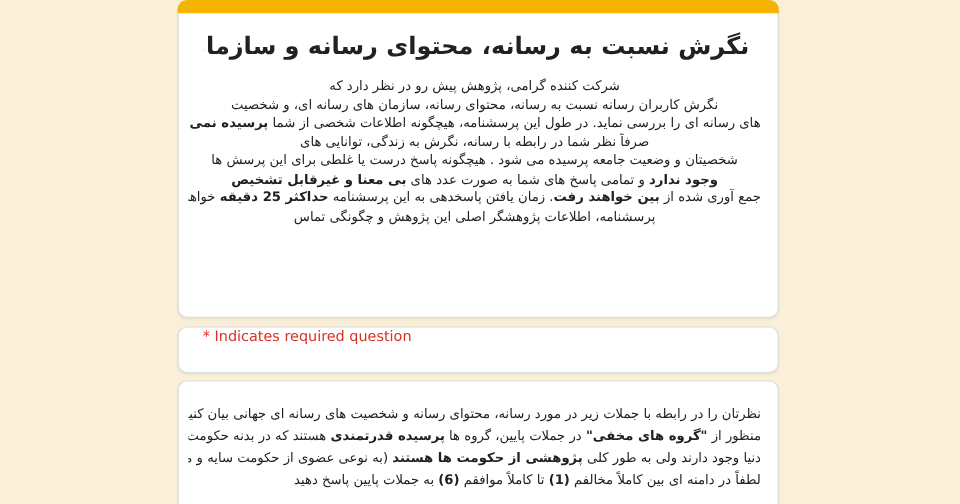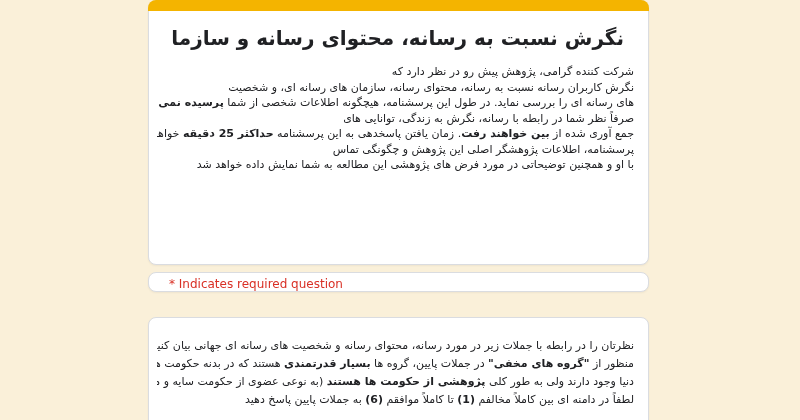--- a/index.html
+++ b/index.html
@@ -56,32 +56,32 @@
     overflow: hidden;
   }
   .description {
     margin-top: 9px;
     padding-right: 14px;
     padding-left: 8px;
     color: #202124;
   }
   .description .rich-line {
     direction: rtl;
-    text-align: right;
+    text-align: center;
     font-size: 11px;
     line-height: 15.5px;
     white-space: nowrap;
     overflow: hidden;
   }
   .rich-line .seg-bold { font-weight: bold; }
   .required-card {
     top: 272px;
-    height: 20px;
+    height: 39px;
     display: flex;
-    align-items: flex-end;
+    align-items: flex-start;
   }
   .required-note {
     margin: 0;
     padding-left: 20px;
     font-size: 12px;
     color: #D93025;
     direction: ltr;
     text-align: left;
   }
   .question-card {
@@ -112,32 +112,33 @@
   <section class="card header-card">
     <div class="accent-bar"></div>
     <div class="title-block">
       <div class="title-line">نگرش نسبت به رسانه، محتوای رسانه و سازمان های</div>
     </div>
     <div class="description">
         <div class="rich-line"><span class="seg">شرکت کننده گرامی، پژوهش پیش رو در نظر دارد که</span></div>
         <div class="rich-line"><span class="seg">نگرش کاربران رسانه نسبت به رسانه، محتوای رسانه، سازمان های رسانه ای، و شخصیت</span></div>
         <div class="rich-line"><span class="seg">های رسانه ای را بررسی نماید. در طول این پرسشنامه، هیچگونه اطلاعات شخصی از شما </span><span class="seg-bold">پرسیده نمی شود</span></div>
         <div class="rich-line"><span class="seg">صرفاً نظر شما در رابطه با رسانه، نگرش به زندگی، توانایی های</span></div>
+        <div class="rich-line"><span class="seg">شخصیتان و وضعیت جامعه پرسیده می شود . هیچگونه پاسخ درست یا غلطی برای این پرسش ها</span></div>
+        <div class="rich-line"><span class="seg-bold">وجود ندارد</span><span class="seg"> و تمامی پاسخ های شما به صورت عدد های </span><span class="seg-bold">بی معنا و غیرقابل تشخیص</span></div>
         <div class="rich-line"><span class="seg">جمع آوری شده از </span><span class="seg-bold">بین خواهند رفت</span><span class="seg">. زمان یافتن پاسخدهی به این پرسشنامه </span><span class="seg-bold">حداکثر 25 دقیقه</span><span class="seg"> خواهد بود. پس از تکمیل</span></div>
         <div class="rich-line"><span class="seg">پرسشنامه، اطلاعات پژوهشگر اصلی این پژوهش و چگونگی تماس</span></div>
-        <div class="rich-line"><span class="seg">با او و همچنین توضیحاتی در مورد فرض های پژوهشی این مطالعه به شما نمایش داده خواهد شد</span></div>
       </div>
   </section>
 
   <section class="card required-card">
     <p class="required-note">* Indicates required question</p>
   </section>
 
   <section class="card question-card">
     <div class="question-text">
         <div class="rich-line"><span class="seg">نظرتان را در رابطه با جملات زیر در مورد رسانه، محتوای رسانه و شخصیت های رسانه ای جهانی بیان کنید.</span></div>
-        <div class="rich-line"><span class="seg">منظور از </span><span class="seg-bold">"گروه های مخفی"</span><span class="seg"> در جملات پایین، گروه ها </span><span class="seg-bold">بسیار قدرتمندی</span><span class="seg"> هستند که در بدنه حکومت ها در سرتاسر</span></div>
+        <div class="rich-line"><span class="seg">منظور از </span><span class="seg-bold">"گروه های مخفی"</span><span class="seg"> در جملات پایین، گروه ها </span><span class="seg-bold">پرسیده قدرتمندی</span><span class="seg"> هستند که در بدنه حکومت ها در سرتاسر</span></div>
         <div class="rich-line"><span class="seg">دنیا وجود دارند ولی به طور کلی </span><span class="seg-bold">پژوهشی از حکومت ها هستند</span><span class="seg"> (به نوعی عضوی از حکومت سایه و مخفی هستند).</span></div>
         <div class="rich-line"><span class="seg">لطفاً در دامنه ای بین کاملاً مخالفم </span><span class="seg-bold">(1)</span><span class="seg"> تا کاملاً موافقم </span><span class="seg-bold">(6)</span><span class="seg"> به جملات پایین پاسخ دهید</span></div>
       </div>
   </section>
 
 </div>
 
 </body></html>

